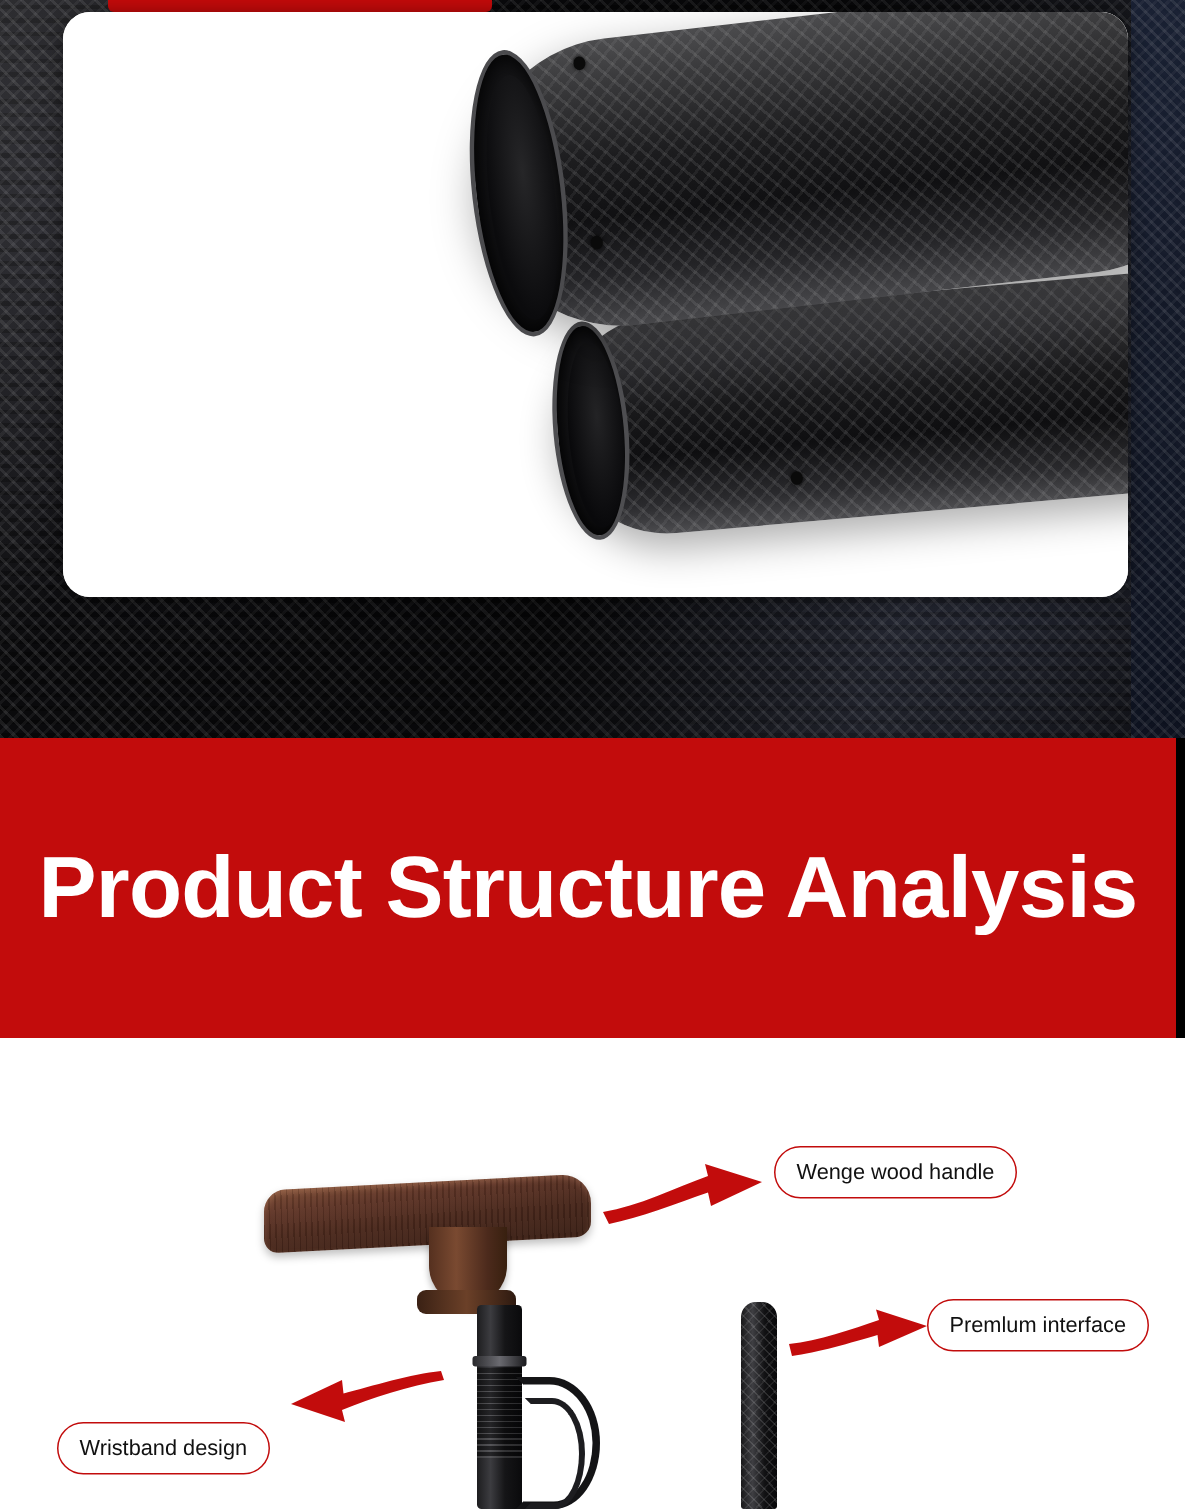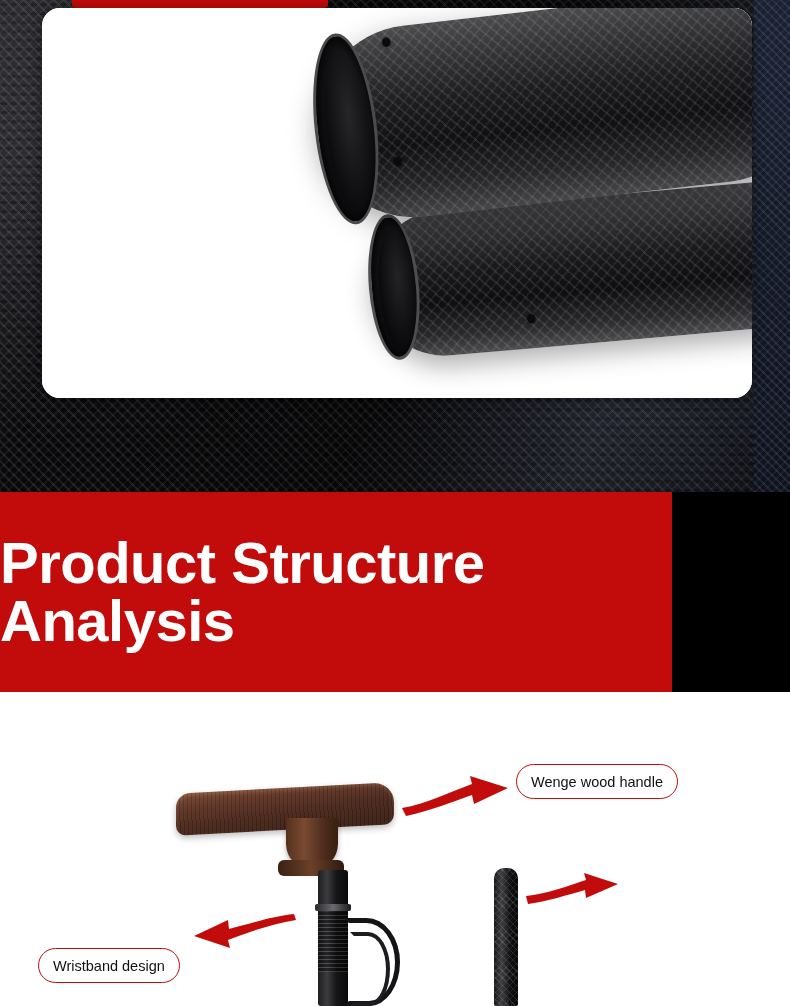--- a/index.html
+++ b/index.html
@@ -156,21 +156,21 @@
     left: 7px; top: 11px;
     width: 36px; height: 124px;
     border-radius: 50%;
     background: radial-gradient(ellipse at 55% 40%, #232325 0%, #09090b 70%);
   }
 
   
   .title-band {
     position: absolute;
     left: 0; top: 492px;
-    width: 672px;
+    width: 784px;
     height: 200px;
     background: #c20c0c;
     display: flex;
     align-items: center;
     justify-content: center;
   }
   .title-band h1 {
     font-family: "Liberation Sans", sans-serif;
     font-size: 58px;
     font-weight: 700;
@@ -381,19 +381,22 @@
 
     <div class="arrow" style="left:192px; top:222px;">
       <svg width="106" height="40" viewBox="0 0 106 40">
         <path d="M104 6 C 80 10, 56 18, 36 26 L 38 34 L 2 22 L 36 6 L 37 15 C 56 10, 82 2, 102 0 Z" fill="#c20c0c"></path>
       </svg>
     </div>
 
     <div class="callout callout-handle">
       <span>Wenge wood handle</span>
     </div>
+    <div class="callout callout-interface">
+      <span>Premlum interface</span>
+    </div>
     <div class="callout callout-wristband">
       <span>Wristband design</span>
     </div>
 
   </div>
 
 </div>
 
 </body></html>

